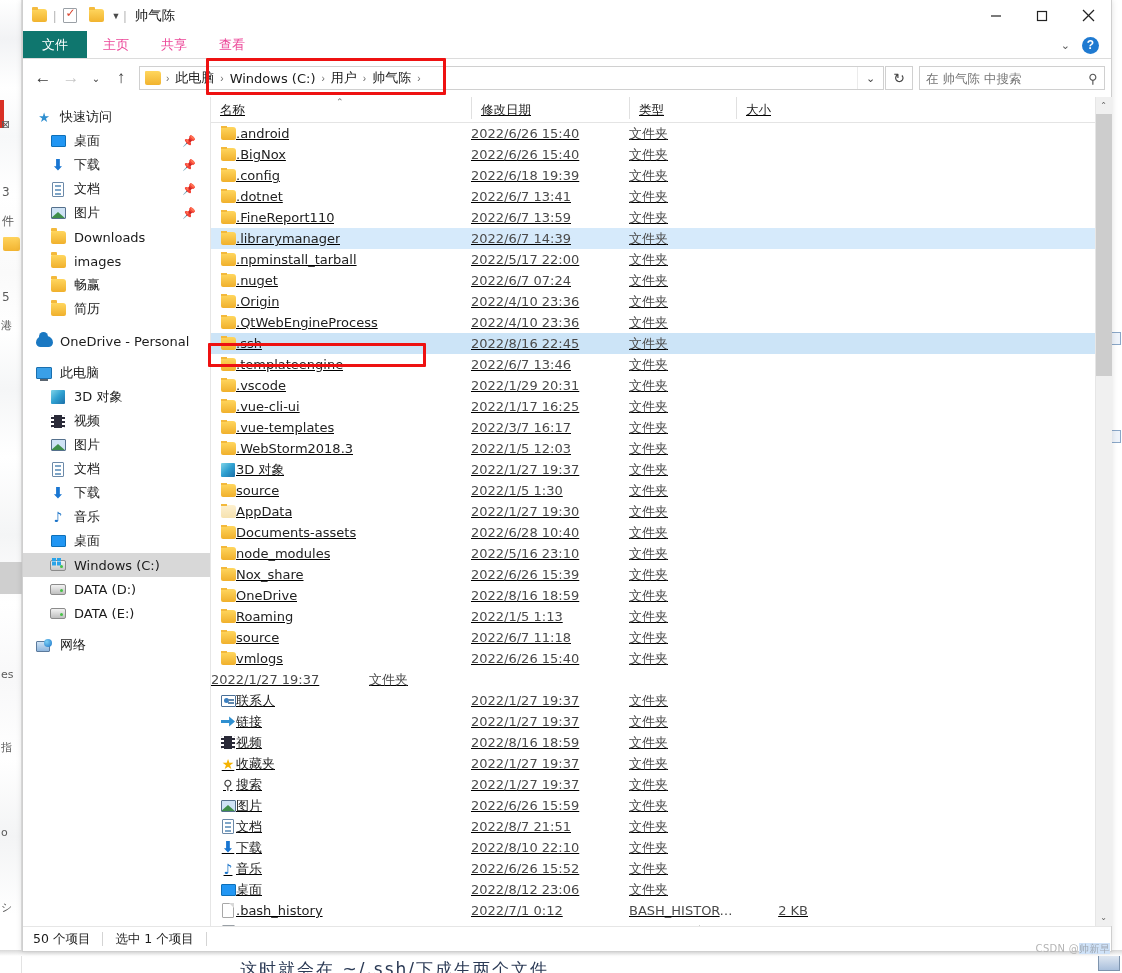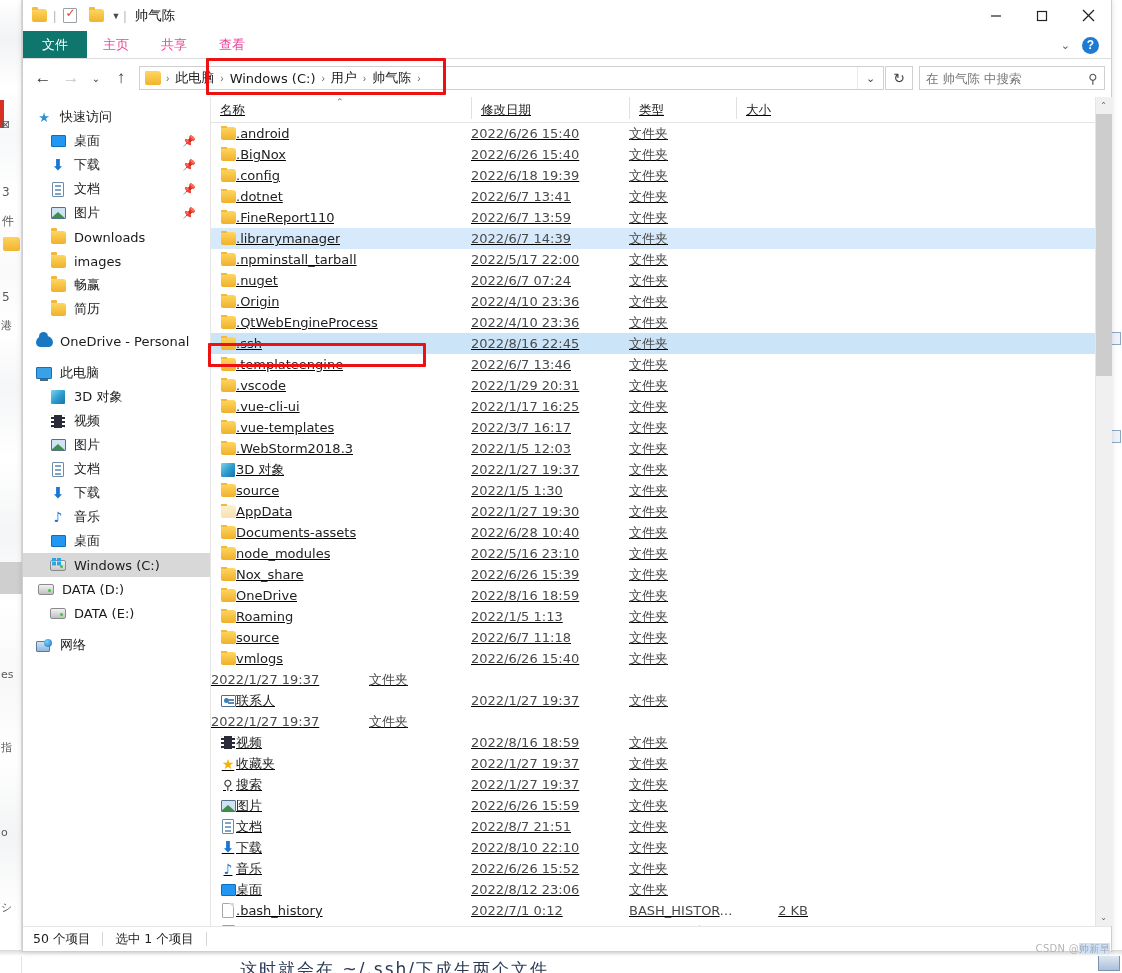--- a/index.html
+++ b/index.html
@@ -701,21 +701,21 @@
             <span class="ic-desktop"></span>
           </span>
         <span>桌面</span>
       </div>
       <div class="nav-item sel" style="padding-left:26px;">
         <span class="nav-ico">
             <span class="ic-windrive"></span>
           </span>
         <span>Windows (C:)</span>
       </div>
-      <div class="nav-item" style="padding-left:14px;">
+      <div class="nav-item" style="padding-left:26px;">
         <span class="nav-ico">
             <span class="ic-drive"></span>
           </span>
         <span>DATA (D:)</span>
       </div>
       <div class="nav-item" style="padding-left:26px;">
         <span class="nav-ico">
             <span class="ic-drive"></span>
           </span>
         <span>DATA (E:)</span>
@@ -1045,20 +1045,26 @@
               <span class="nav-ico" style="width:16px;height:16px;margin:0;">
                 <span class="ic-contact"></span>
               </span>
               <span class="nm">联系人</span>
             </div>
             <div class="c-date">2022/1/27 19:37</div>
             <div class="c-type">文件夹</div>
             <div class="c-size"></div>
           </div>
           <div class="row">
+            <div class="c-name">
+              <span class="nav-ico" style="width:16px;height:16px;margin:0;">
+                <span class="ic-link"></span>
+              </span>
+              <span class="nm">链接</span>
+            </div>
             <div class="c-date">2022/1/27 19:37</div>
             <div class="c-type">文件夹</div>
             <div class="c-size"></div>
           </div>
           <div class="row">
             <div class="c-name">
               <span class="nav-ico" style="width:16px;height:16px;margin:0;">
                 <span class="ic-video"></span>
               </span>
               <span class="nm">视频</span>

